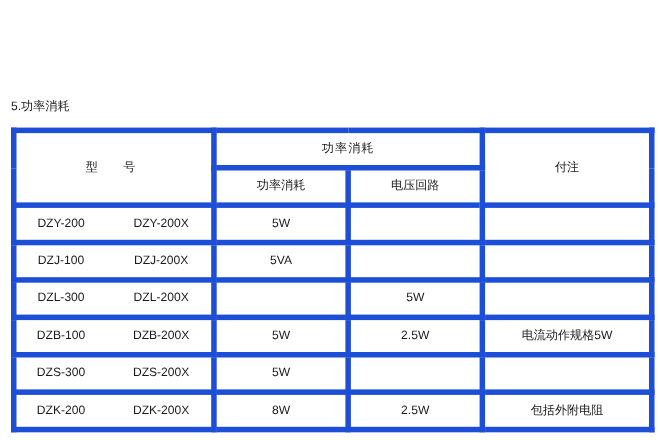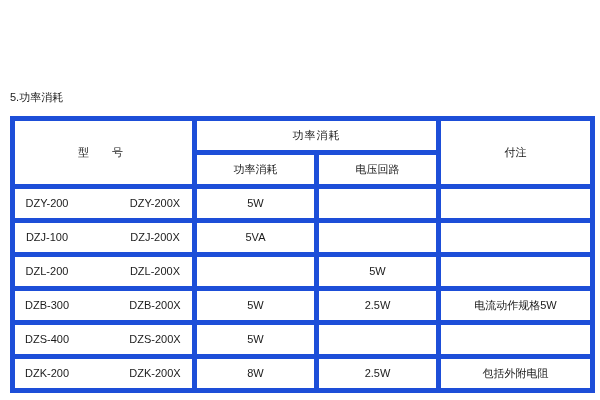--- a/index.html
+++ b/index.html
@@ -53,21 +53,21 @@
     line-height: 13px;
   }
   .col-model   { width: 182px; }
   .col-volt    { width: 122px; }
   .col-curr    { width: 122px; }
   .col-remark  { width: 154px; }
 
   .model-cell {
     display: flex;
     align-items: center;
-    justify-content: space-between;
+    justify-content: center;
     gap: 24px;
     white-space: nowrap;
   }
   .model-a { display: inline-block; min-width: 62px; text-align: center; }
   .model-b { display: inline-block; min-width: 72px; text-align: center; }
   .hdr-model {
     letter-spacing: 6px;
     padding-left: 6px;
   }
   .hdr-power { letter-spacing: 1px; }
@@ -117,43 +117,43 @@
               <span class="model-b">DZJ-200X</span>
             </div>
           </td>
           <td>5VA</td>
           <td></td>
           <td></td>
         </tr>
         <tr>
           <td>
             <div class="model-cell">
-              <span class="model-a">DZL-200</span>
+              <span class="model-a">DZL-300</span>
               <span class="model-b">DZL-200X</span>
             </div>
           </td>
           <td></td>
           <td>5W</td>
           <td></td>
         </tr>
         <tr>
           <td>
             <div class="model-cell">
-              <span class="model-a">DZB-300</span>
+              <span class="model-a">DZB-100</span>
               <span class="model-b">DZB-200X</span>
             </div>
           </td>
           <td>5W</td>
           <td>2.5W</td>
           <td>电流动作规格5W</td>
         </tr>
         <tr>
           <td>
             <div class="model-cell">
-              <span class="model-a">DZS-400</span>
+              <span class="model-a">DZS-300</span>
               <span class="model-b">DZS-200X</span>
             </div>
           </td>
           <td>5W</td>
           <td></td>
           <td></td>
         </tr>
         <tr>
           <td>
             <div class="model-cell">

